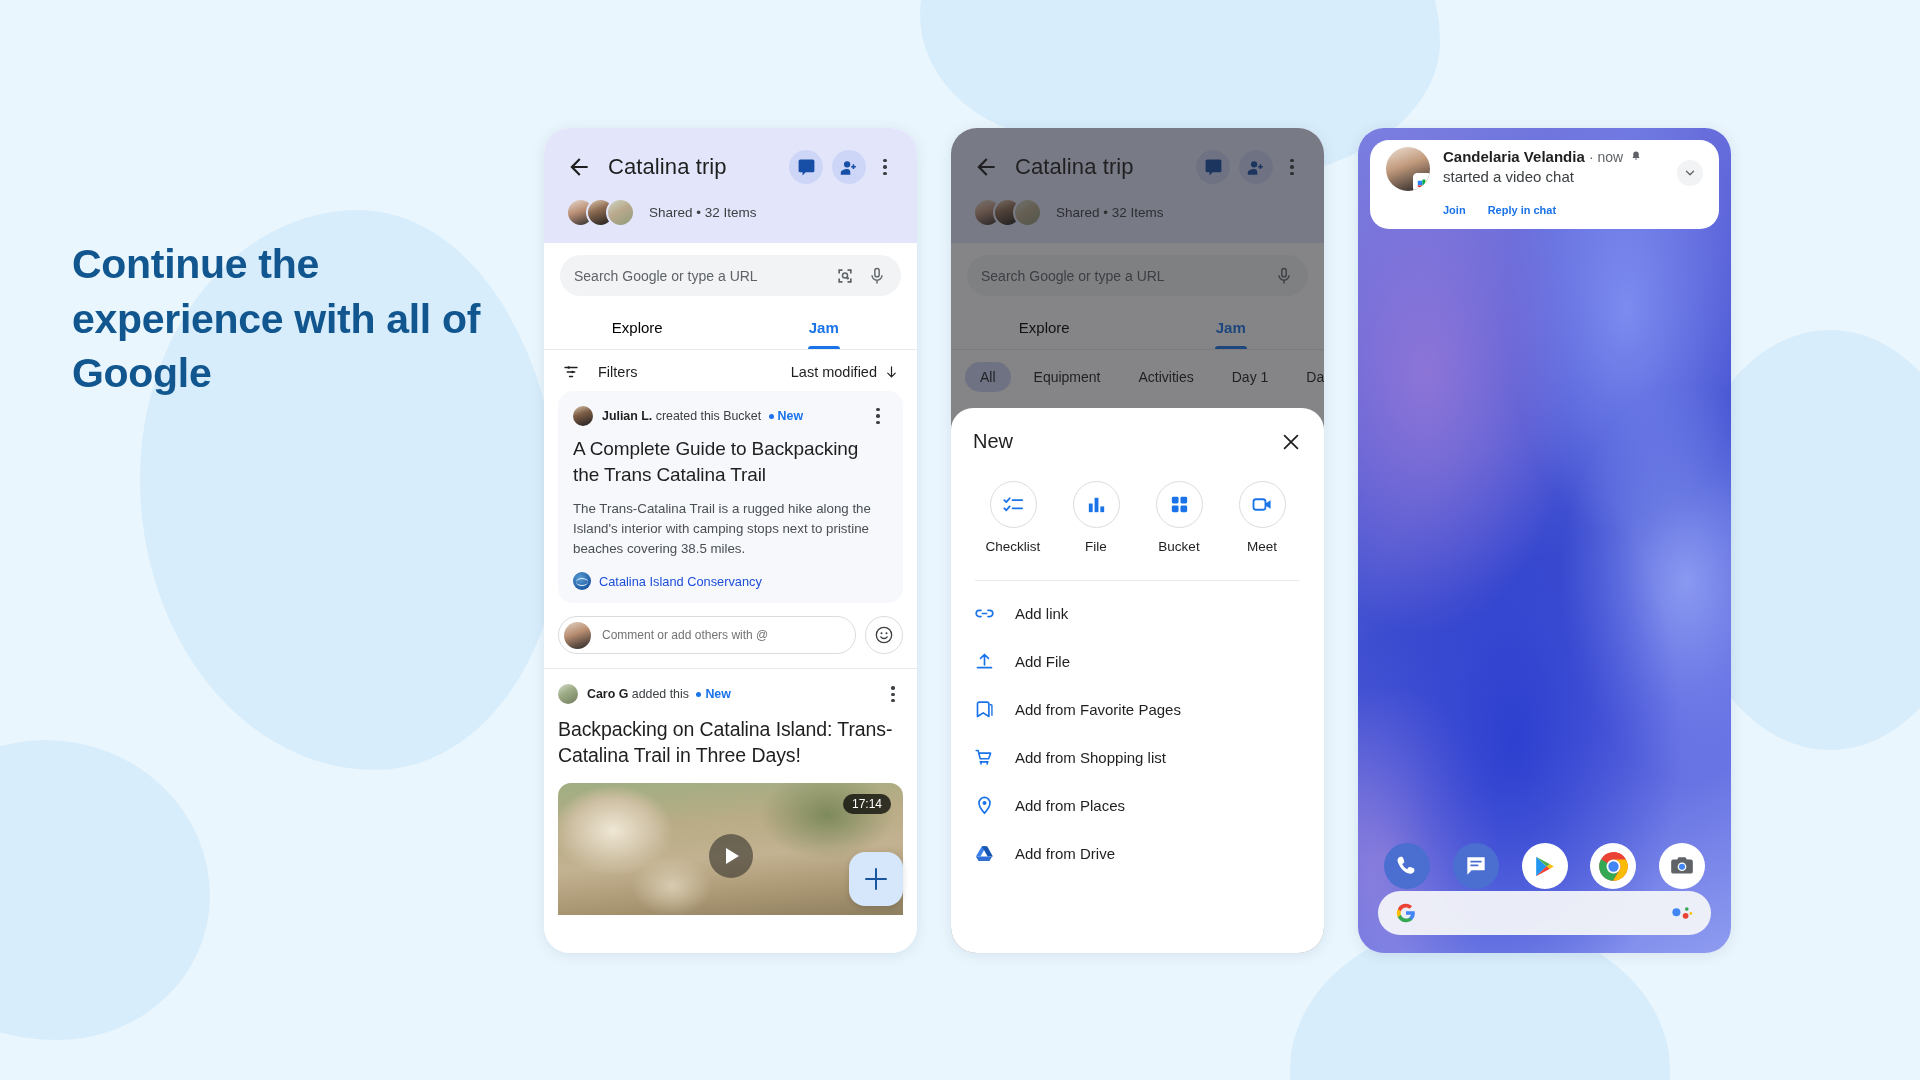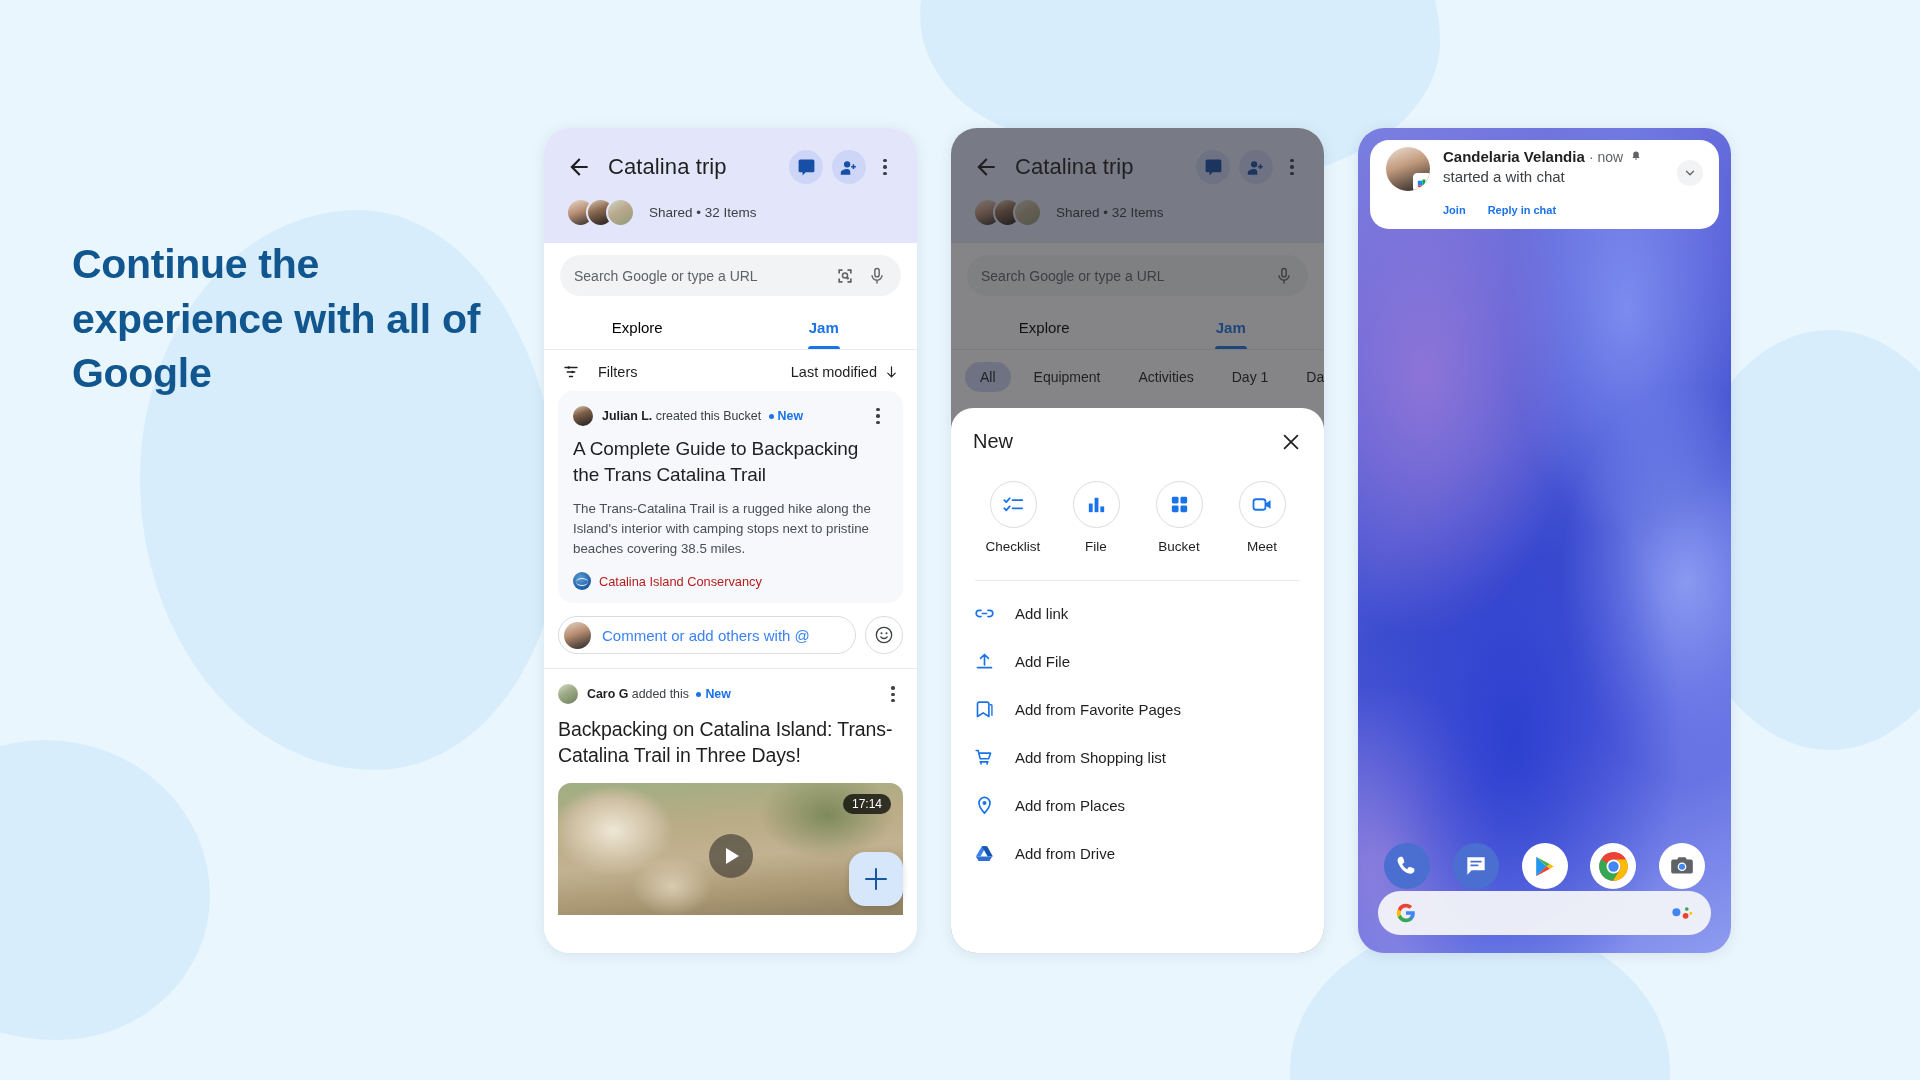--- a/index.html
+++ b/index.html
@@ -77,31 +77,31 @@
   .card { margin: 0 14px; background: #f6f8fc; border-radius: 15px; padding: 14px 15px 13px 15px; }
   .card-top { display: flex; align-items: center; }
   .card-av { width: 20px; height: 20px; border-radius: 50%; overflow: hidden; flex: none; margin-right: 9px; }
   .byline { font-size: 12.4px; color: #3c4043; flex: 1; }
   .byline b { color: #1f1f1f; }
   .newpill { color: #1a73e8; font-weight: bold; white-space: nowrap; }
   .newpill .d { display: inline-block; width: 5px; height: 5px; border-radius: 50%;
                 background: #1a73e8; margin: 0 4px 0 4px; vertical-align: middle; }
   .card-title { font-size: 19px; line-height: 1.36; color: #1f1f1f; margin-top: 9px; letter-spacing: -.1px; }
   .card-body { font-size: 13.3px; line-height: 1.52; color: #4a4f54; margin-top: 11px; }
-  .src { display: flex; align-items: center; margin-top: 13px; font-size: 12.8px; color: #b91c1c; }
+  .src { display: flex; align-items: center; margin-top: 13px; font-size: 12.8px; color: #1d4ed8; }
   .src-logo { width: 18px; height: 18px; border-radius: 50%; margin-right: 8px; flex: none;
               background: radial-gradient(circle at 40% 35%, #5a9fd4 0%, #1a56a0 75%); position: relative; }
   .src-logo::after { content: ""; position: absolute; left: 3px; top: 6px; width: 12px; height: 6px;
                      border-top: 1.6px solid #e8f0fb; border-bottom: 1.6px solid #e8f0fb; border-radius: 50%; }
 
   .commentrow { display: flex; align-items: center; gap: 9px; padding: 13px 14px 12px 14px; }
   .cinput { flex: 1; height: 38px; border: 1px solid #dadce0; border-radius: 20px;
             display: flex; align-items: center; padding: 0 14px 0 5px; }
   .cinput .cav { width: 27px; height: 27px; border-radius: 50%; overflow: hidden; margin-right: 11px; flex: none; }
-  .cinput .cph { font-size: 15px; color: #3b82f6; }
+  .cinput .cph { font-size: 12px; color: #737373; }
   .emoji-btn { width: 38px; height: 38px; border: 1px solid #dadce0; border-radius: 50%;
                display: flex; align-items: center; justify-content: center; flex: none; }
   .divider { height: 1px; background: #e8eaed; margin: 2px 0 0 0; }
 
   .card2 { padding: 14px 14px 0 14px; }
   .card2 .card-title { font-size: 19.5px; line-height: 1.34; margin-top: 11px; }
   .vidthumb { margin-top: 14px; height: 132px; border-radius: 13px 13px 0 0; overflow: hidden;
               position: relative; background: #9a8d78; }
   .durbadge { position: absolute; right: 12px; top: 11px; background: rgba(0,0,0,.72);
               color: #fff; font-size: 12px; padding: 3px 9px; border-radius: 11px; }
@@ -507,21 +507,21 @@
         </div>
         <div class="notif-txt">
           <div class="notif-name">
             <span>Candelaria Velandia</span>
             <span class="tm">· now</span>
             <svg width="12" height="12" viewBox="0 0 24 24" style="margin-left:3px">
               <path d="M12 3a5.5 5.5 0 00-5.5 5.5V13l-1.5 3h14l-1.5-3V8.5A5.5 5.5 0 0012 3z" fill="#5f6368"></path>
               <circle cx="12" cy="18.2" r="1.6" fill="#5f6368"></circle>
               </svg>
           </div>
-          <div class="notif-sub">started a with chat</div>
+          <div class="notif-sub">started a video chat</div>
         </div>
         <div class="chev">
           <svg width="14" height="14" viewBox="0 0 24 24">
               <path d="M6 9l6 6 6-6" stroke="#5f6368" stroke-width="2.2" fill="none" stroke-linecap="round" stroke-linejoin="round"></path>
             </svg>
         </div>
       </div>
       <div class="notif-acts">
         <span>Join</span>
         <span>Reply in chat</span>

